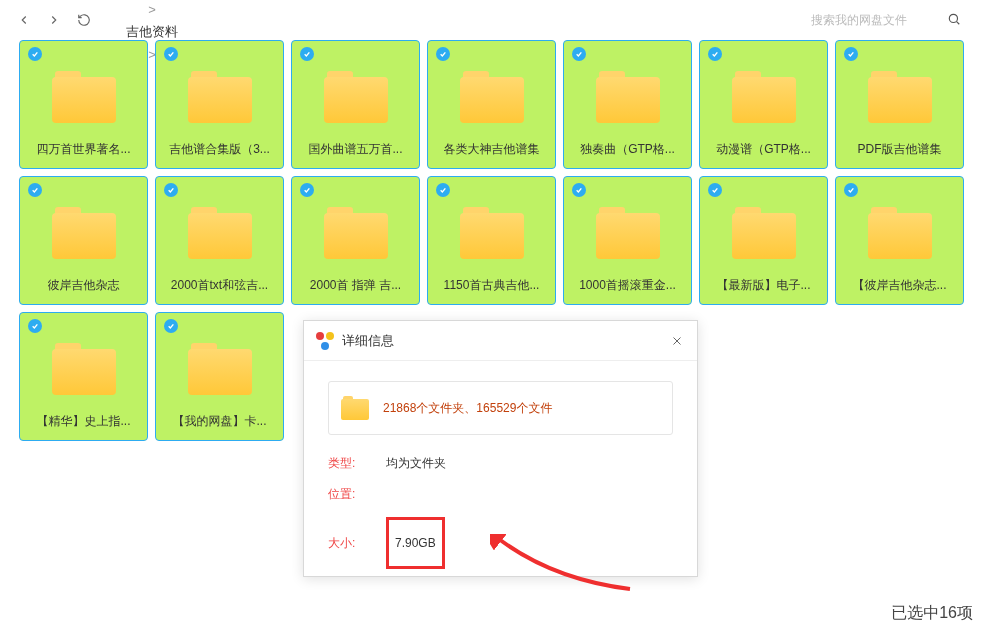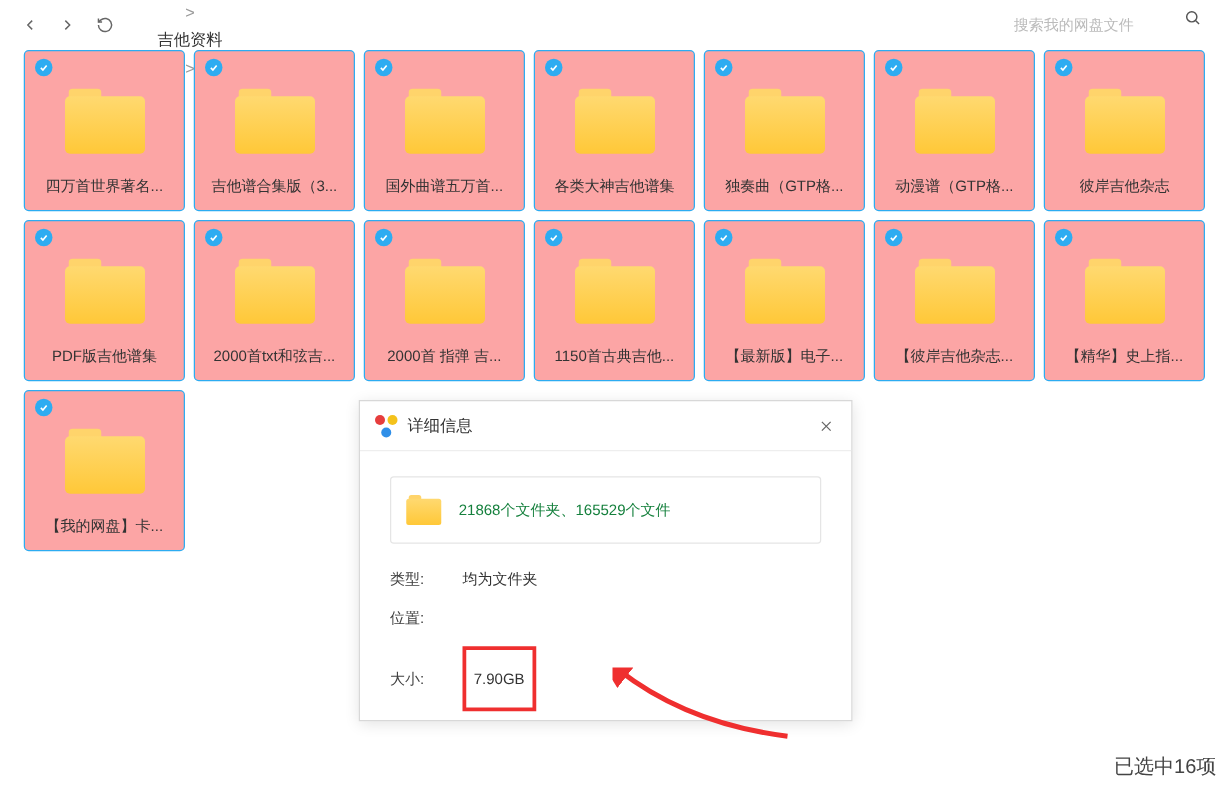--- a/index.html
+++ b/index.html
@@ -39,20 +39,21 @@
     font-size: 13px;
     flex-direction: column;
   }
   .breadcrumb .sep { color: #999; }
   .crumb { cursor: pointer; }
   .search {
     margin-left: auto;
     width: 160px;
     height: 26px;
     display: flex;
+    align-items: center;
   }
   .search input {
     border: none;
     outline: none;
     font-size: 12px;
     width: 130px;
     color: #333;
   }
   .search input::placeholder { color: #bbb; }
   .search-icon {
@@ -64,21 +65,21 @@
     display: flex;
     flex-wrap: wrap;
     gap: 7px;
     padding: 0 19px;
   }
   .tile {
     width: 129px;
     height: 129px;
     border: 1px solid #2dacf1;
     border-radius: 4px;
-    background: #fca5a5;
+    background: #bef264;
     position: relative;
     display: flex;
     flex-direction: column;
     align-items: center;
     justify-content: flex-end;
     padding-bottom: 10px;
     cursor: pointer;
   }
   .tile .check {
     position: absolute;
@@ -121,21 +122,21 @@
     font-size: 12px;
     color: #333;
     max-width: 110px;
     white-space: nowrap;
     overflow: hidden;
     text-overflow: ellipsis;
     text-align: center;
   }
   .popup {
     position: absolute;
-    left: 287px;
+    left: 303px;
     top: 320px;
     width: 395px;
     height: 257px;
     background: #fff;
     border: 1px solid #d8d8d8;
     box-shadow: 0 2px 12px rgba(0,0,0,0.12);
   }
   .popup-head {
     display: flex;
     align-items: center;
@@ -156,23 +157,23 @@
     border-radius: 3px;
     padding: 14px 12px;
     display: flex;
     align-items: center;
     gap: 14px;
     margin-bottom: 20px;
   }
   .summary-box .mini-folder { width:28px; height:24px; position:relative;}
   .summary-box .mini-folder .ft { position:absolute; top:0; left:2px; width:10px; height:5px; background:#ffd46b; border-radius:2px 2px 0 0;}
   .summary-box .mini-folder .fb { position:absolute; top:3px; left:0; width:28px; height:21px; background:linear-gradient(180deg,#ffd970,#ffc838); border-radius:2px;}
-  .summary-text { font-size: 12px; color:#15803d; }
+  .summary-text { font-size: 12px; color:#c2410c; }
   .kv { display:flex; font-size:12px; margin-bottom: 14px; align-items:center;}
-  .kv .k { width:58px; color:#404040; }
+  .kv .k { width:58px; color:#ef4444; }
   .kv .v { color:#333; }
   .hl-box {
     border: 3px solid #ef2f2f;
     padding: 16px 6px;
     display:inline-block;
   }
   .arrow {
     position:absolute;
     left: 490px;
     top: 534px;
@@ -301,44 +302,44 @@
     <div class="tile">
     <div class="check">
       <svg viewBox="0 0 24 24" stroke="#fff" stroke-width="4" fill="none">
           <polyline points="5 13 10 18 19 7"></polyline>
         </svg>
     </div>
     <div class="folder-icon">
       <div class="folder-tab"></div>
         <div class="folder-body"></div>
     </div>
+    <div class="tile-label">PDF版吉他谱集</div>
+    </div>
+    <div class="tile">
+    <div class="check">
+      <svg viewBox="0 0 24 24" stroke="#fff" stroke-width="4" fill="none">
+          <polyline points="5 13 10 18 19 7"></polyline>
+        </svg>
+    </div>
+    <div class="folder-icon">
+      <div class="folder-tab"></div>
+        <div class="folder-body"></div>
+    </div>
     <div class="tile-label">彼岸吉他杂志</div>
     </div>
     <div class="tile">
     <div class="check">
       <svg viewBox="0 0 24 24" stroke="#fff" stroke-width="4" fill="none">
           <polyline points="5 13 10 18 19 7"></polyline>
         </svg>
     </div>
     <div class="folder-icon">
       <div class="folder-tab"></div>
         <div class="folder-body"></div>
     </div>
-    <div class="tile-label">PDF版吉他谱集</div>
-    </div>
-    <div class="tile">
-    <div class="check">
-      <svg viewBox="0 0 24 24" stroke="#fff" stroke-width="4" fill="none">
-          <polyline points="5 13 10 18 19 7"></polyline>
-        </svg>
-    </div>
-    <div class="folder-icon">
-      <div class="folder-tab"></div>
-        <div class="folder-body"></div>
-    </div>
     <div class="tile-label">2000首txt和弦吉...</div>
     </div>
     <div class="tile">
     <div class="check">
       <svg viewBox="0 0 24 24" stroke="#fff" stroke-width="4" fill="none">
           <polyline points="5 13 10 18 19 7"></polyline>
         </svg>
     </div>
     <div class="folder-icon">
       <div class="folder-tab"></div>
@@ -350,20 +351,32 @@
     <div class="check">
       <svg viewBox="0 0 24 24" stroke="#fff" stroke-width="4" fill="none">
           <polyline points="5 13 10 18 19 7"></polyline>
         </svg>
     </div>
     <div class="folder-icon">
       <div class="folder-tab"></div>
         <div class="folder-body"></div>
     </div>
     <div class="tile-label">1150首古典吉他...</div>
+    </div>
+    <div class="tile">
+    <div class="check">
+      <svg viewBox="0 0 24 24" stroke="#fff" stroke-width="4" fill="none">
+          <polyline points="5 13 10 18 19 7"></polyline>
+        </svg>
+    </div>
+    <div class="folder-icon">
+      <div class="folder-tab"></div>
+        <div class="folder-body"></div>
+    </div>
+    <div class="tile-label">1000首摇滚重金...</div>
     </div>
     <div class="tile">
     <div class="check">
       <svg viewBox="0 0 24 24" stroke="#fff" stroke-width="4" fill="none">
           <polyline points="5 13 10 18 19 7"></polyline>
         </svg>
     </div>
     <div class="folder-icon">
       <div class="folder-tab"></div>
         <div class="folder-body"></div>

